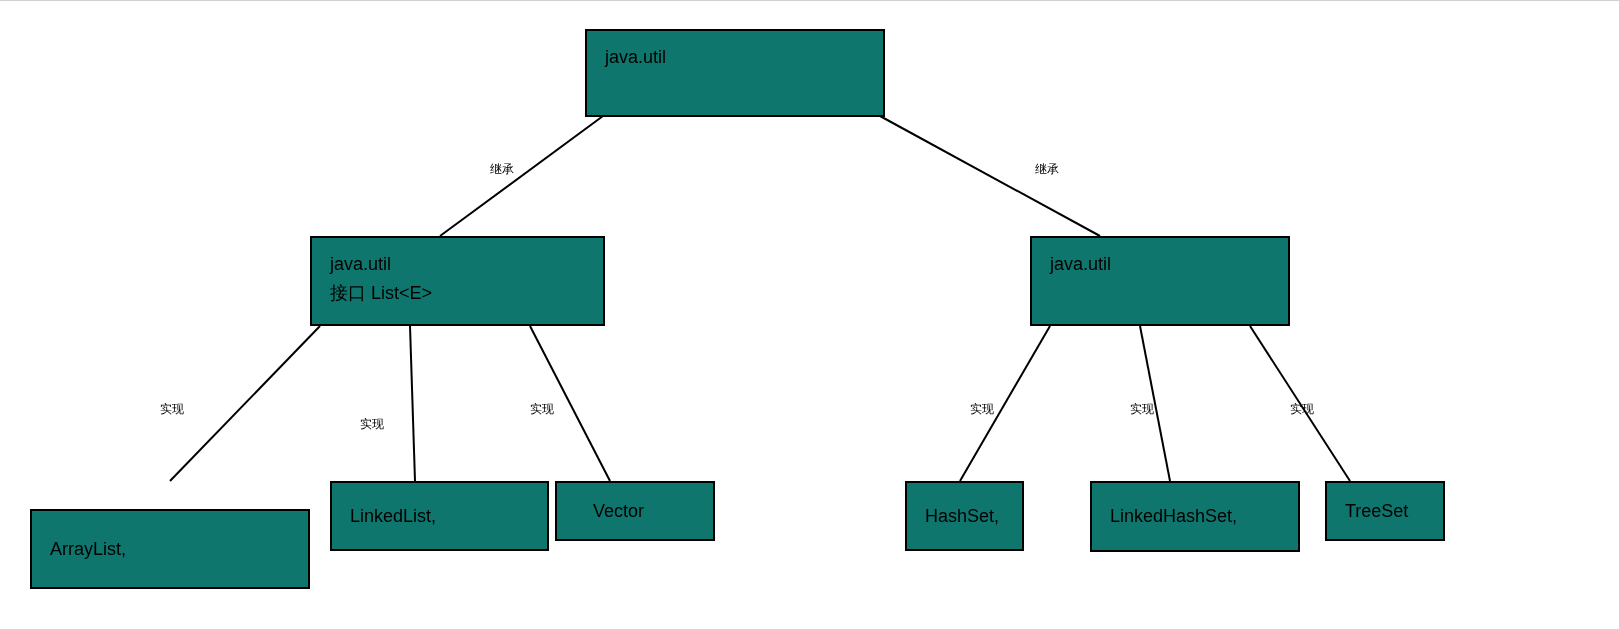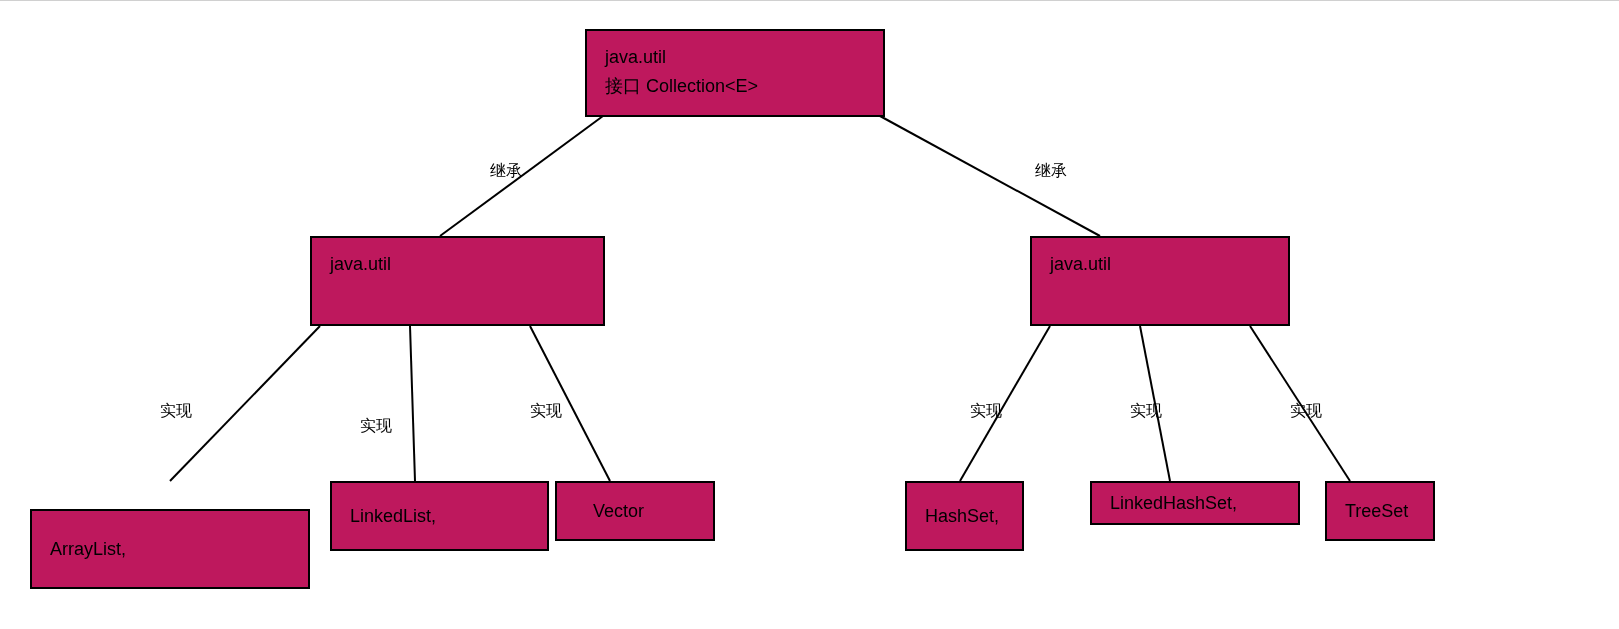--- a/index.html
+++ b/index.html
@@ -9,29 +9,29 @@
       background: #ffffff;
       position: relative;
       font-family: "Microsoft YaHei", Arial, sans-serif;
       font-size: 18px;
       color: #000;
       border-top: 1px solid #d0d0d0;
     }
     .box {
       position: absolute;
       border: 2px solid #000;
-      background: #be185d;
+      background: #0f766e;
       padding: 12px 18px;
       line-height: 1.6;
     }
     .box .line1 { display: block; }
     .box .line2 { display: block; }
     .label {
       position: absolute;
-      font-size: 16px;
+      font-size: 12px;
       background: transparent;
     }
     svg.connectors {
       position: absolute;
       top: 0; left: 0;
       width: 1619px; height: 629px;
       pointer-events: none;
     }
     svg.connectors line {
       stroke: #000;
@@ -55,25 +55,25 @@
 
   <line x1="1050" y1="325" x2="960" y2="480"></line>
 
   <line x1="1140" y1="325" x2="1170" y2="480"></line>
 
   <line x1="1250" y1="325" x2="1350" y2="480"></line>
 </svg>
 
 <div class="box" style="left:585px; top:28px; width:300px; height:88px;">
   <span class="line1">java.util</span>
-  <span class="line2">接口 Collection&lt;E&gt;</span>
 </div>
 
 <div class="box" style="left:310px; top:235px; width:295px; height:90px;">
   <span class="line1">java.util</span>
+  <span class="line2">接口 List&lt;E&gt;</span>
 </div>
 
 <div class="box" style="left:1030px; top:235px; width:260px; height:90px;">
   <span class="line1">java.util</span>
 </div>
 
 <div class="box" style="left:30px; top:480px; width:280px; height:80px; display:flex; align-items:center;margin-top:28px;">
   <span>ArrayList,</span>
 </div>
 
@@ -82,25 +82,25 @@
 </div>
 
 <div class="box" style="left:555px; top:480px; width:160px; height:60px; display:flex; align-items:center;padding-left:36px;">
   <span>Vector</span>
 </div>
 
 <div class="box" style="left:905px; top:480px; width:119px; height:70px; display:flex; align-items:center;">
   <span>HashSet,</span>
 </div>
 
-<div class="box" style="left:1090px; top:480px; width:210px; height:44px; display:flex; align-items:center;">
+<div class="box" style="left:1090px; top:480px; width:210px; height:71px; display:flex; align-items:center;">
   <span>LinkedHashSet,</span>
 </div>
 
-<div class="box" style="left:1325px; top:480px; width:110px; height:60px; display:flex; align-items:center;">
+<div class="box" style="left:1325px; top:480px; width:120px; height:60px; display:flex; align-items:center;">
   <span>TreeSet</span>
 </div>
 
 <div class="label" style="left:490px; top:160px;">继承</div>
 <div class="label" style="left:1035px; top:160px;">继承</div>
 
 <div class="label" style="left:160px; top:400px;">实现</div>
 <div class="label" style="left:360px; top:415px;">实现</div>
 <div class="label" style="left:530px; top:400px;">实现</div>
 

